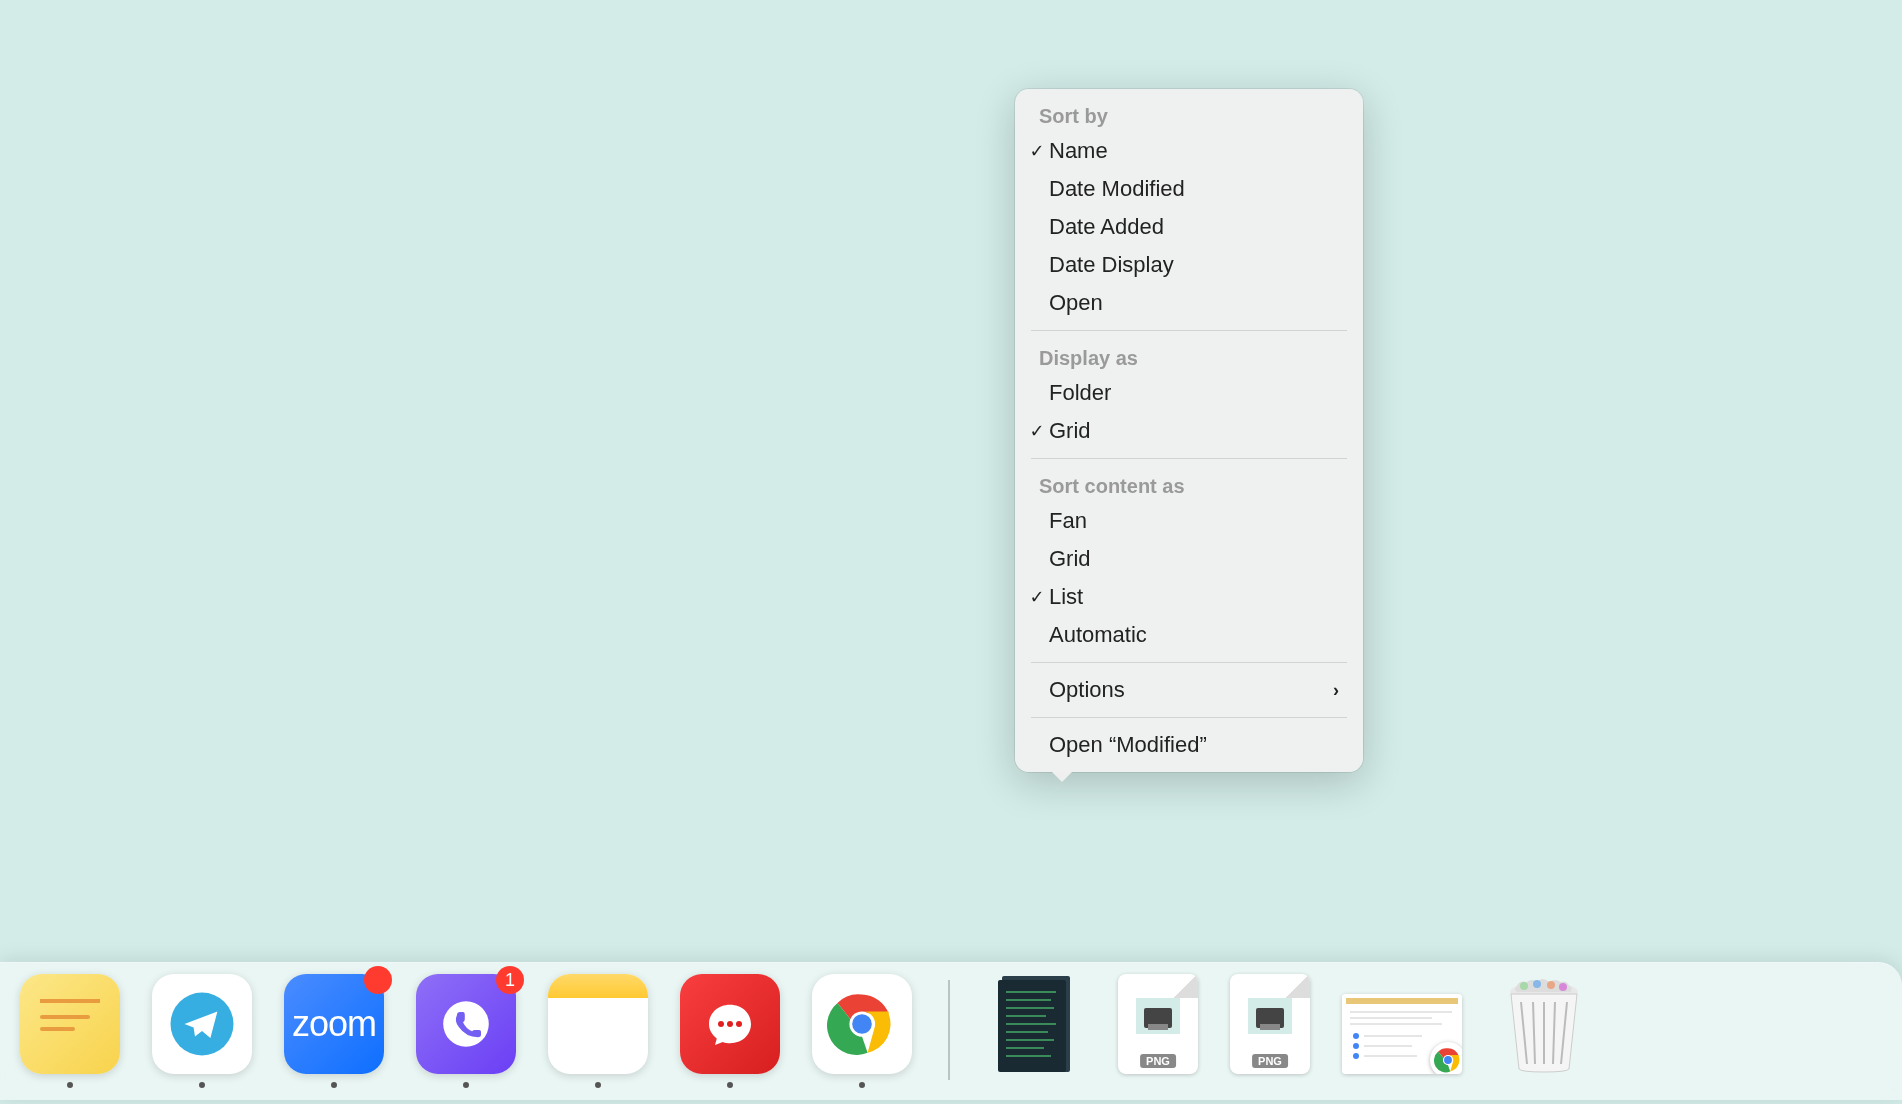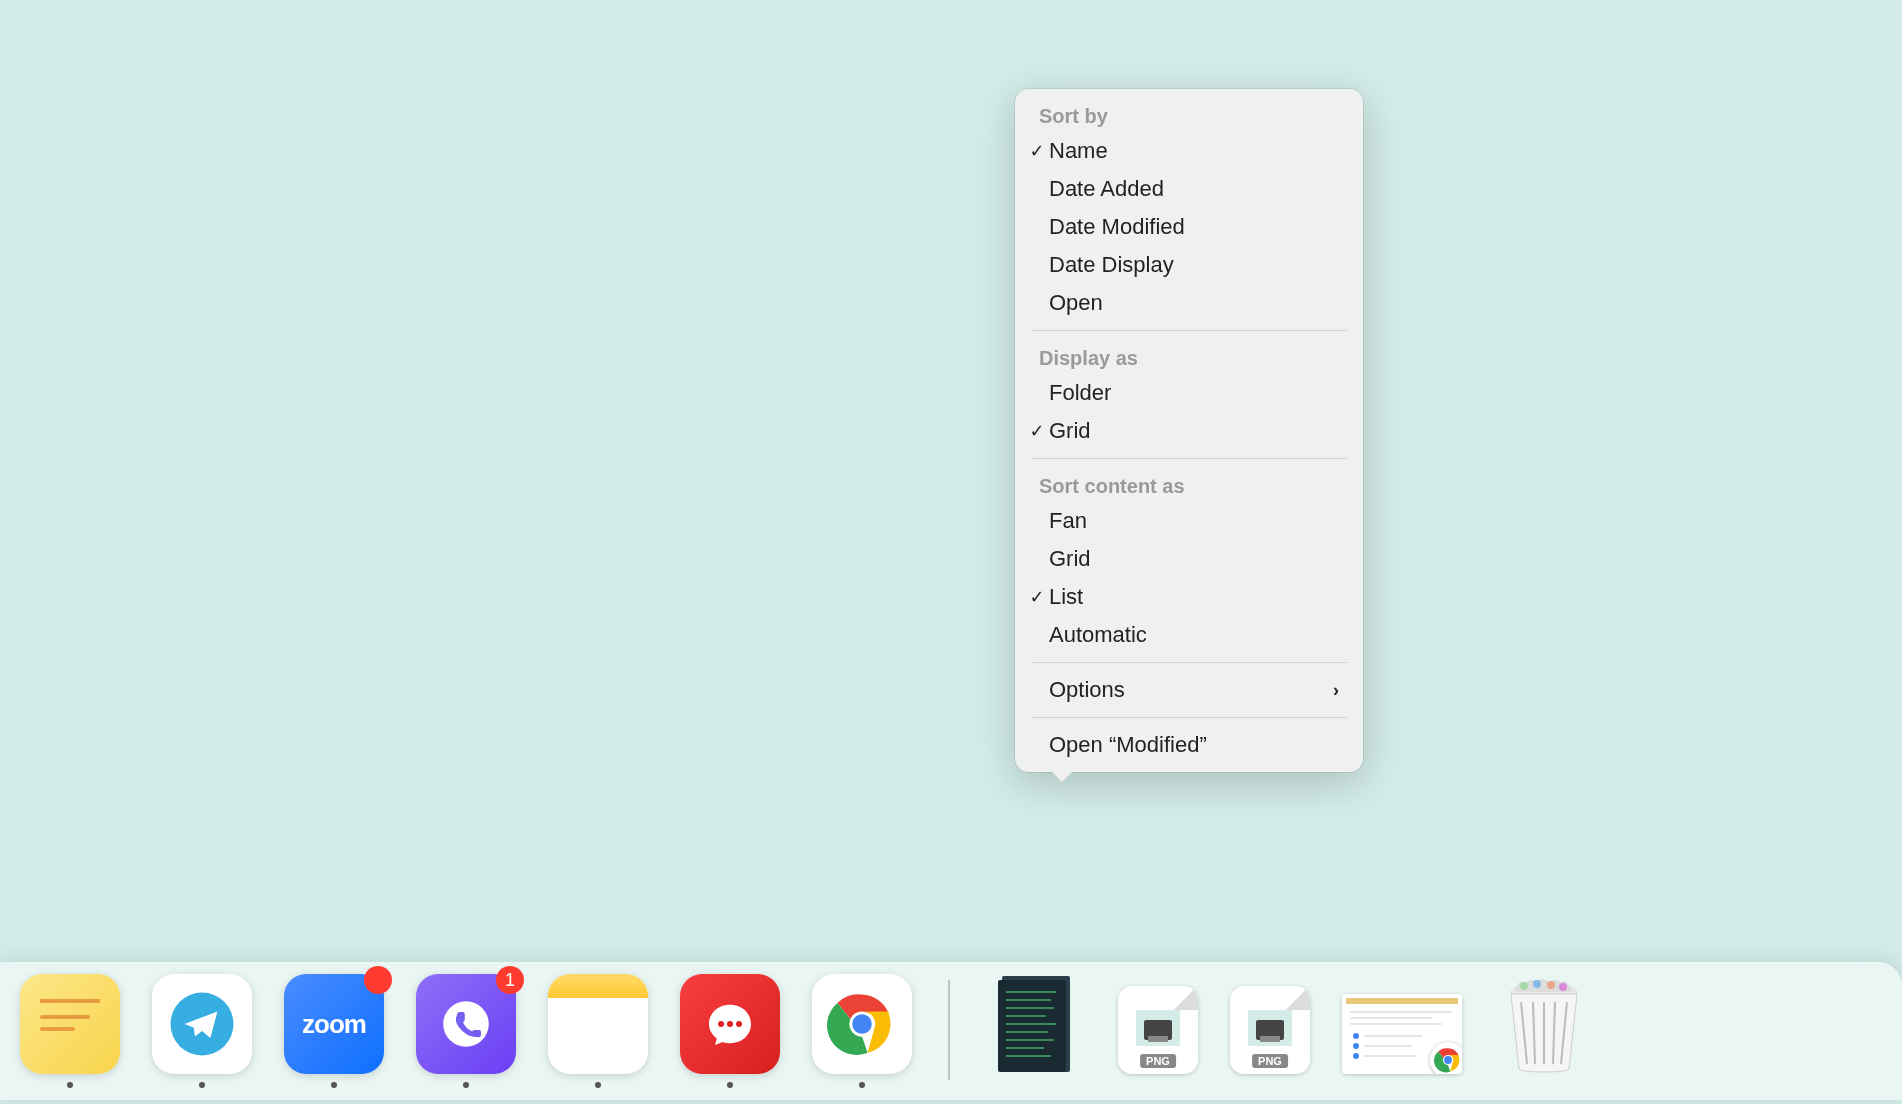--- a/index.html
+++ b/index.html
@@ -180,22 +180,22 @@
       border-radius: 2px;
     }
     
     .telegram-icon {
       background: #fff;
     }
     
     .zoom-icon {
       background: linear-gradient(135deg, #4a8cff, #0e6fff);
       color: white;
-      font-size: 26px;
-      font-weight: 700;
+      font-size: 36px;
+      font-weight: 400;
       letter-spacing: -1px;
     }
     
     .viber-icon {
       background: linear-gradient(135deg, #8e6ff7, #6b3ff5);
     }
     
     .notes-icon {
       background: #fff;
       overflow: hidden;
@@ -220,23 +220,23 @@
     
     .stack-icon {
       background: transparent;
       box-shadow: none;
       border-radius: 0;
     }
     
     .file-icon {
       background: #fff;
       box-shadow: 0 1px 4px rgba(0,0,0,0.2);
-      border-radius: 14px;
+      border-radius: 8px;
       width: 80px;
-      height: 88px;
+      height: 100px;
       position: relative;
       overflow: hidden;
     }
     
     .file-icon-corner {
       position: absolute;
       top: 0;
       right: 0;
       width: 24px;
       height: 24px;
@@ -298,25 +298,25 @@
 <body>
 
 <div class="context-menu">
   <div class="menu-section-header">Sort by</div>
   <div class="menu-item">
     <span class="menu-check">✓</span>
     <span>Name</span>
   </div>
   <div class="menu-item">
     <span class="menu-check"></span>
+    <span>Date Modified</span>
+  </div>
+  <div class="menu-item">
+    <span class="menu-check"></span>
     <span>Date Added</span>
-  </div>
-  <div class="menu-item">
-    <span class="menu-check"></span>
-    <span>Date Modified</span>
   </div>
   <div class="menu-item">
     <span class="menu-check"></span>
     <span>Date Display</span>
   </div>
   <div class="menu-item">
     <span class="menu-check"></span>
     <span>Open</span>
   </div>
 

